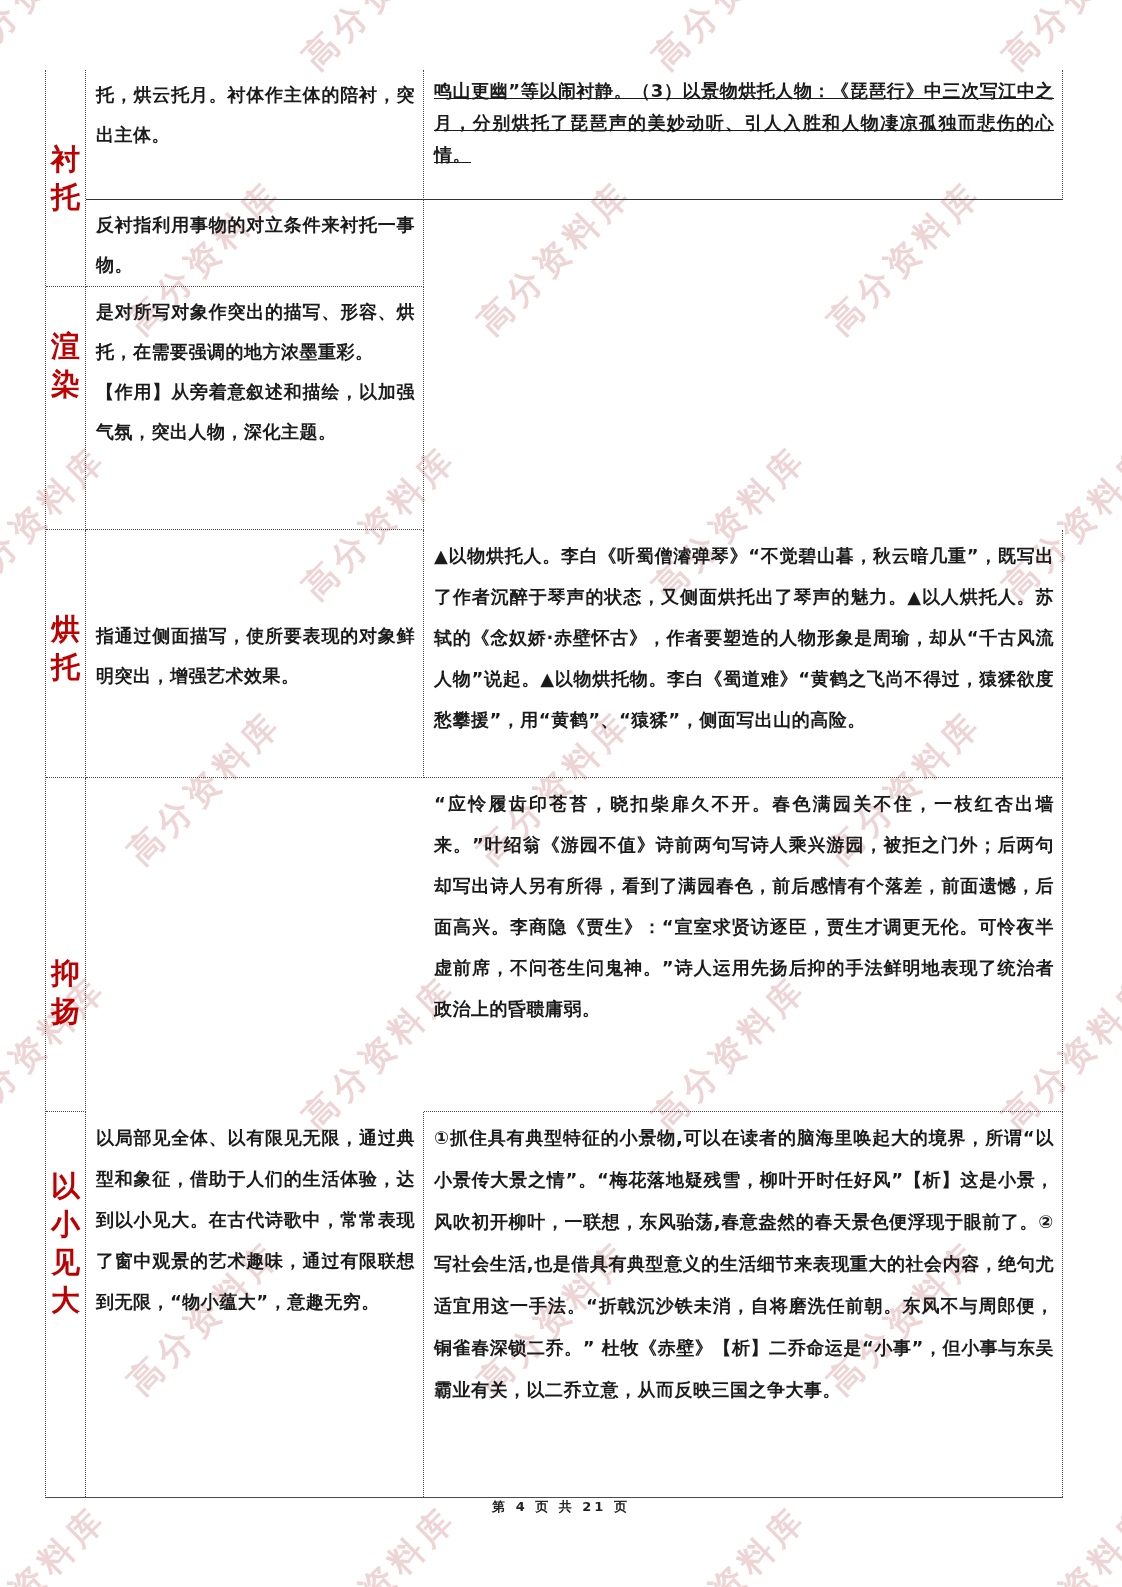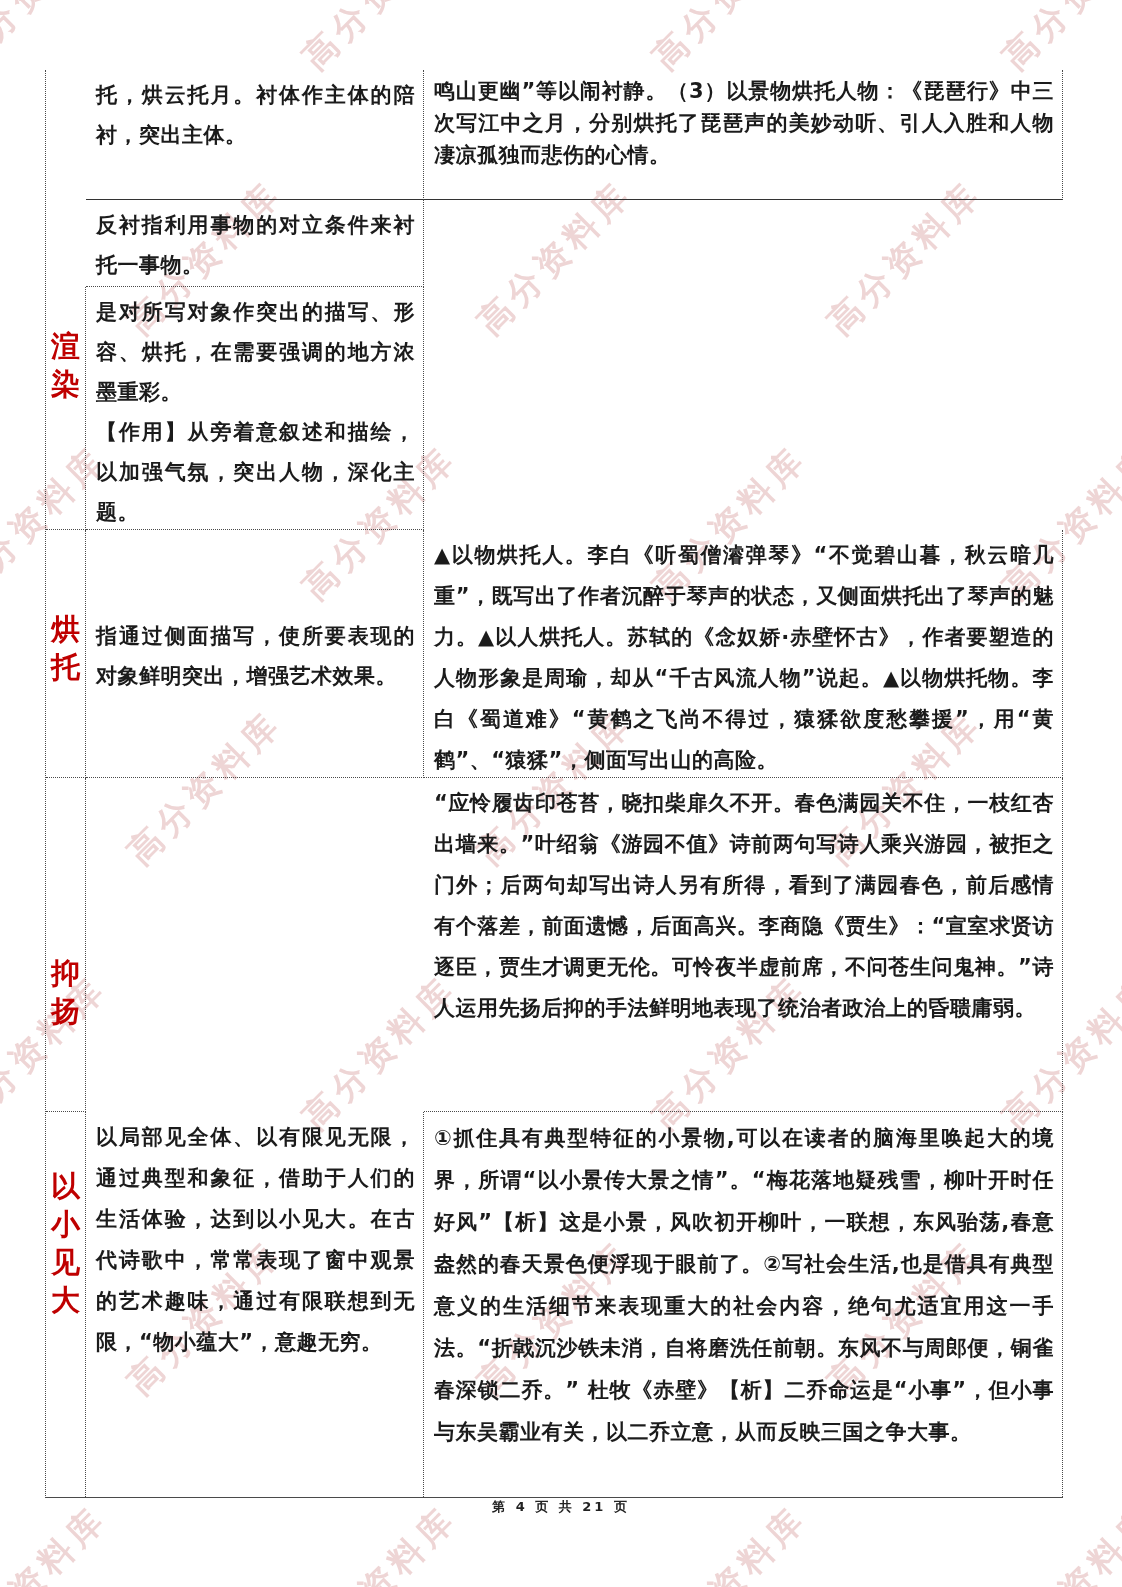--- a/index.html
+++ b/index.html
@@ -45,26 +45,26 @@
   .label-cell.center{align-items:center;}
   .label-text{
     width:32px;
     font-size:29px;line-height:38px;font-weight:700;
     color:#bf0000;
     text-align:center;
     word-break:break-all;
   }
   .txt{
     padding:5px 8px 0 10px;
-    font-size:21px;line-height:40px;font-weight:600;
+    font-size:18px;line-height:40px;font-weight:600;
     text-align:justify;
     white-space:pre-line;
     letter-spacing:0.5px;
   }
-  .lh32{line-height:32px;}
+  .lh32{line-height:32px;text-decoration:underline;}
   .lh41{line-height:41px;}
   .lh42{line-height:42px;}
   .vcenter{display:flex;align-items:center;}
   .pt40{padding-top:40px;}
   .pt80{padding-top:80px;}
   .pt95{padding-top:95px;align-items:center;}
   .pt55{padding-top:55px;}
   
   .footer{
     position:absolute;left:0;top:1498px;width:1122px;z-index:1;
@@ -99,20 +99,23 @@
     <span class="wm" style="left: 455px; top: 1295px;">高分资料库</span>
     <span class="wm" style="left: 805px; top: 1295px;">高分资料库</span>
     <span class="wm" style="left: -70px; top: 1560px;">高分资料库</span>
     <span class="wm" style="left: 280px; top: 1560px;">高分资料库</span>
     <span class="wm" style="left: 630px; top: 1560px;">高分资料库</span>
     <span class="wm" style="left: 980px; top: 1560px;">高分资料库</span>
   </div>
 
 <div class="grid">
 
+  <div class="cell label-cell center" style="grid-column:1;grid-row:1/3">
+    <span class="label-text">衬托</span>
+  </div>
   <div class="cell solid-b" style="grid-column:2;grid-row:1">
     <div class="txt">托，烘云托月。衬体作主体的陪衬，突出主体。</div>
   </div>
   <div class="cell solid-b" style="grid-column:3;grid-row:1">
     <div class="txt lh32">鸣山更幽”等以闹衬静。（3）以景物烘托人物：《琵琶行》中三次写江中之月，分别烘托了琵琶声的美妙动听、引人入胜和人物凄凉孤独而悲伤的心情。</div>
   </div>
   <div class="cell" style="grid-column:2;grid-row:2">
     <div class="txt">反衬指利用事物的对立条件来衬托一事物。</div>
   </div>
 

